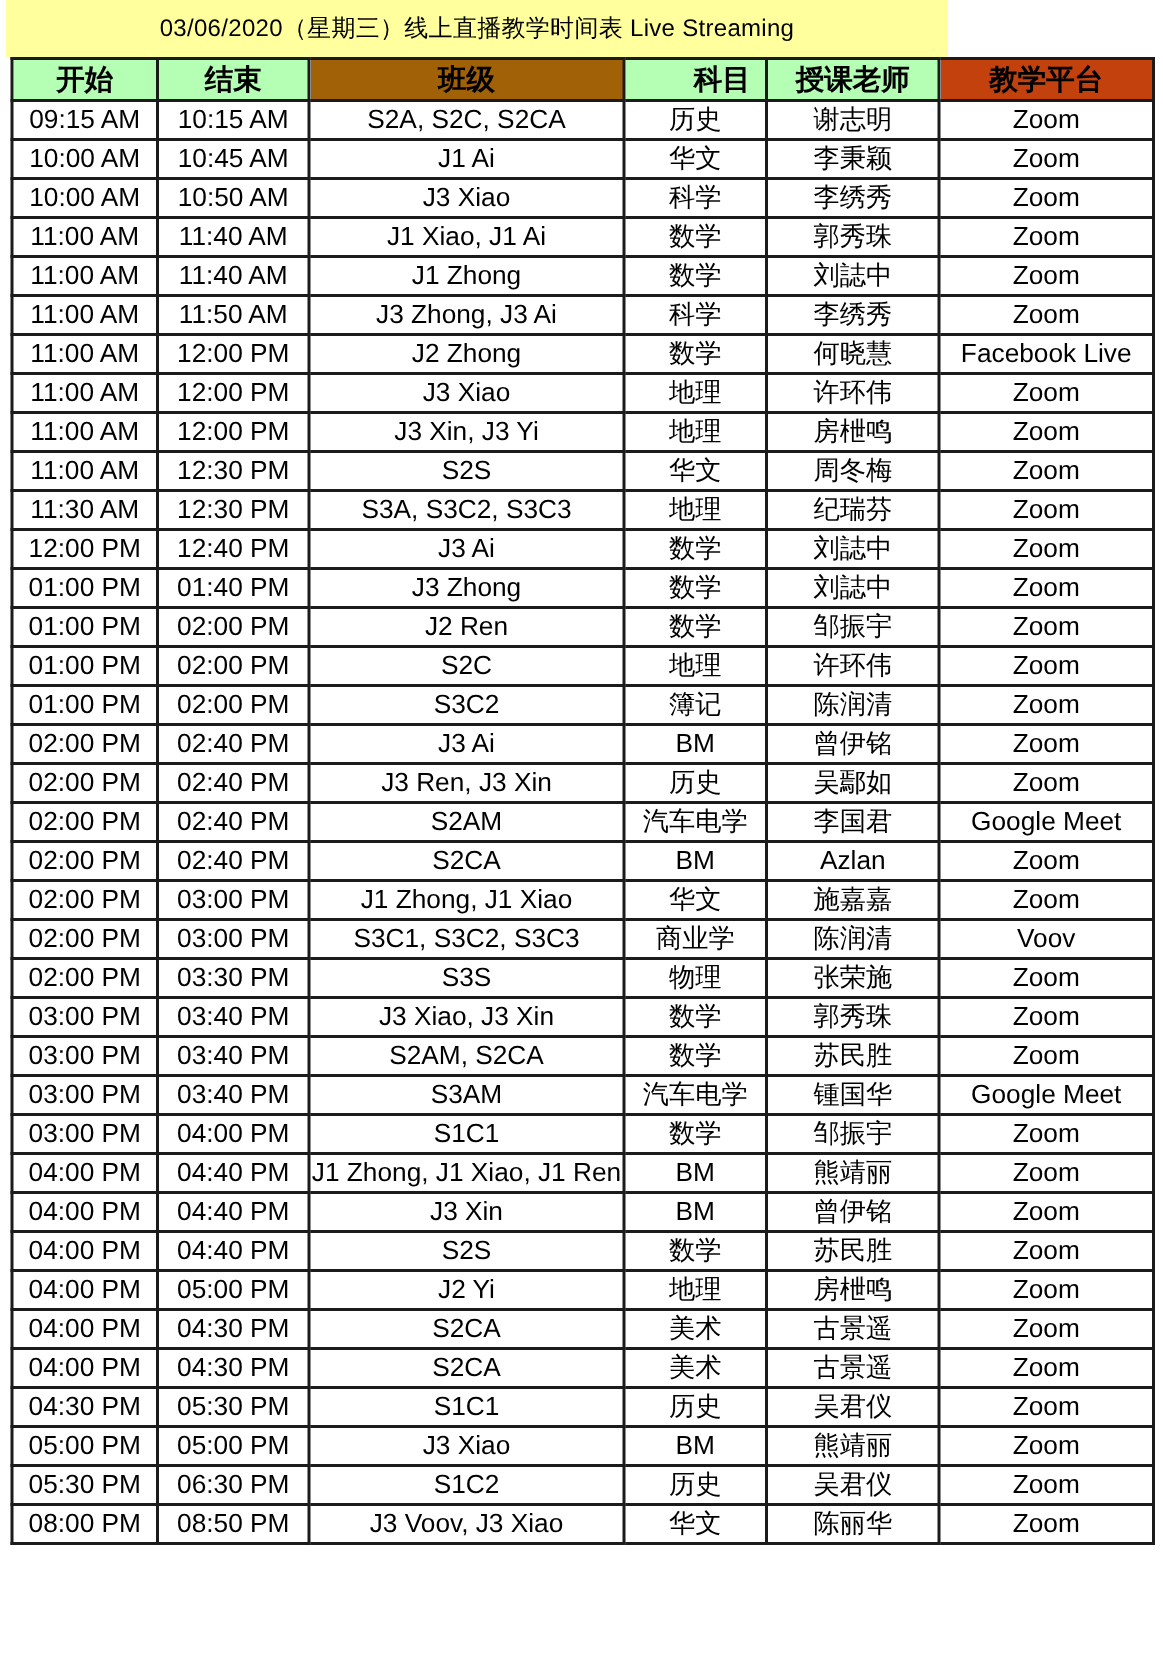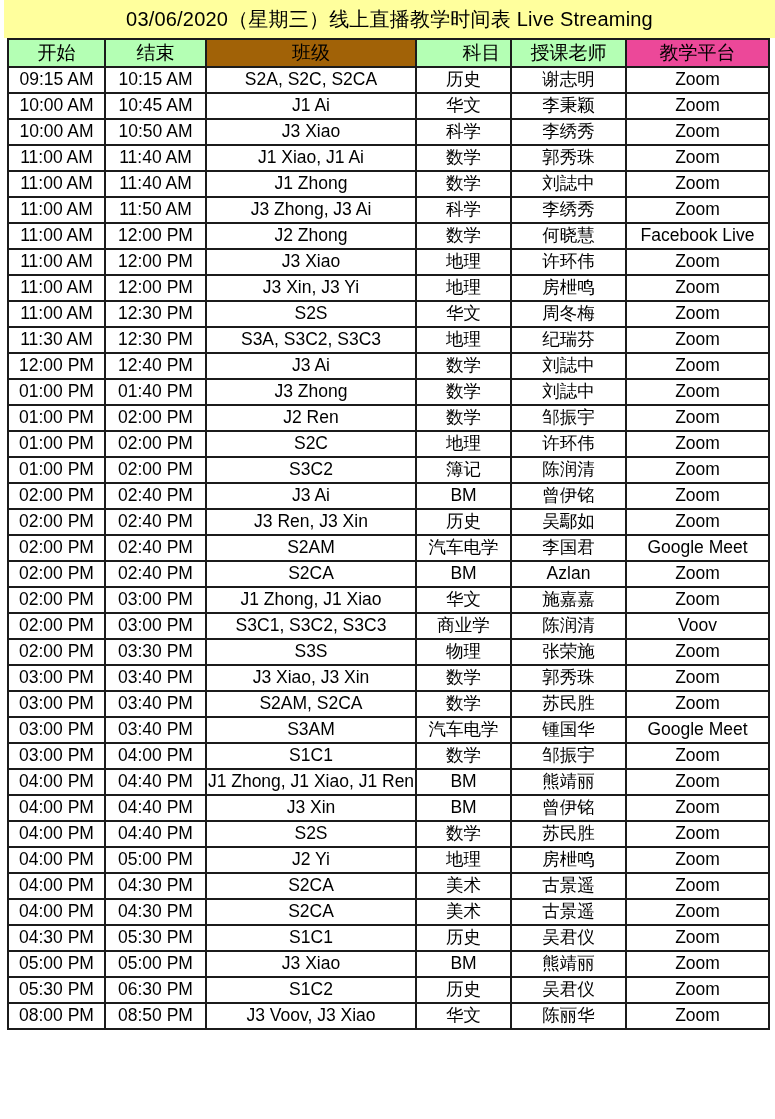--- a/index.html
+++ b/index.html
@@ -8,47 +8,47 @@
     padding: 0;
     width: 775px;
     height: 1119px;
     background: #ffffff;
     font-family: "Liberation Sans", "DejaVu Sans", sans-serif;
     color: #000;
     overflow: hidden;
   }
   .title-bar {
     margin-left: 4px;
-    width: 771px;
+    width: 628px;
     height: 38px;
     display: flex;
     align-items: center;
     justify-content: center;
-    font-size: 20px;
+    font-size: 16px;
     letter-spacing: 0.2px;
     white-space: nowrap;
   }
   table.schedule {
     margin-left: 7px;
     width: 761px;
     border-collapse: collapse;
     table-layout: fixed;
   }
   table.schedule th,
   table.schedule td {
     border: 2px solid #1b1b1b;
     padding: 0;
     text-align: center;
     vertical-align: middle;
     overflow: hidden;
   }
   table.schedule th {
     height: 27px;
     font-size: 19px;
-    font-weight: normal;
+    font-weight: bold;
   }
   table.schedule td {
     height: 26px;
     font-size: 17.5px;
     line-height: 1.25;
   }
   td.col-class {
     text-align: left;
     padding-left: 5px;
     padding-right: 3px;
@@ -74,21 +74,21 @@
     <col class="c-teacher">
     <col class="c-platform">
   </colgroup>
   <thead>
     <tr id="header-row">
         <th style="background: rgb(180, 255, 180);">开始</th>
         <th style="background: rgb(180, 255, 180);">结束</th>
         <th style="background: #a16207;">班级</th>
         <th style="background: rgb(180, 255, 180); padding-left: 36px;">科目</th>
         <th style="background: rgb(180, 255, 180);">授课老师</th>
-        <th style="background: #ec4899;">教学平台</th>
+        <th style="background: #c2410c;">教学平台</th>
       </tr>
   </thead>
   <tbody id="table-body">
       <tr>
         <td class="col-start">09:15 AM</td>
         <td class="col-end">10:15 AM</td>
         <td class="col-class">S2A, S2C, S2CA</td>
         <td class="col-subject">历史</td>
         <td class="col-teacher">谢志明</td>
         <td class="col-platform">Zoom</td>

